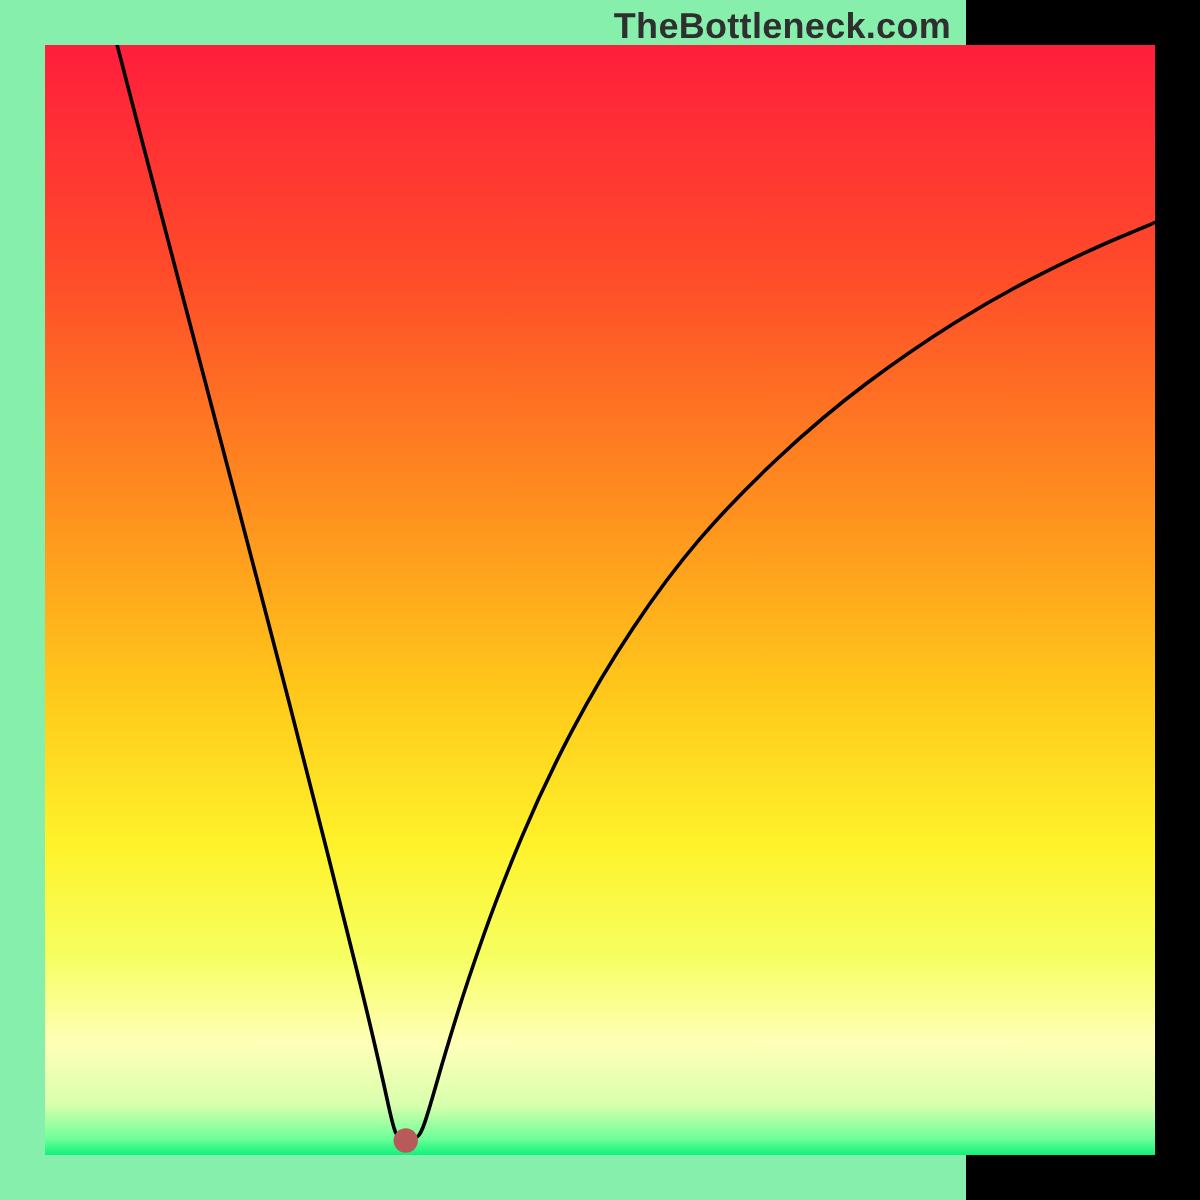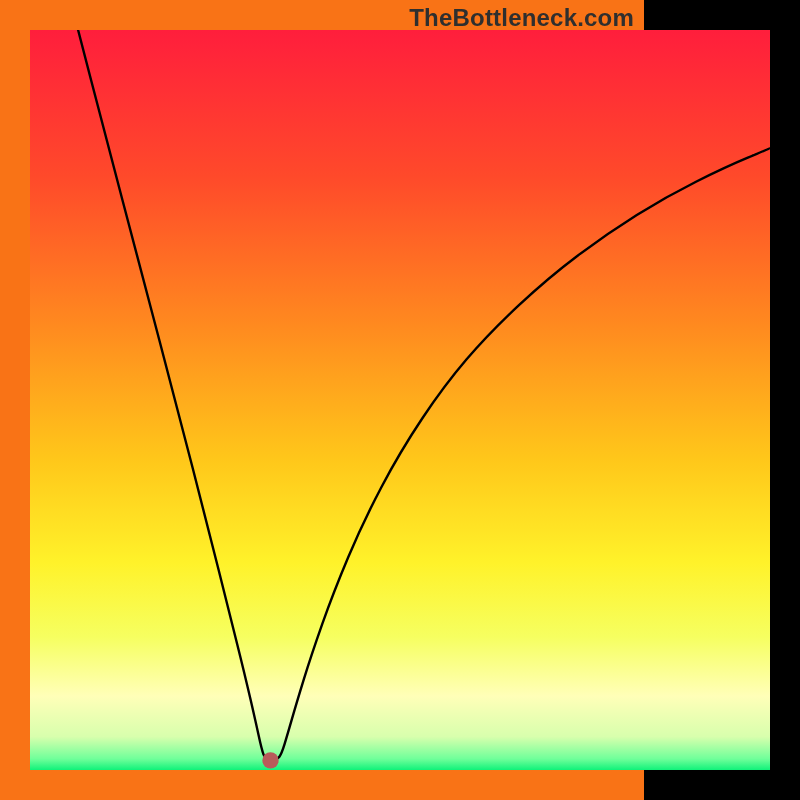--- a/index.html
+++ b/index.html
@@ -8,21 +8,21 @@
     width: 800px;
     height: 800px;
     overflow: hidden;
     background: #000;
     font-family: Arial, Helvetica, sans-serif;
   }
   .frame {
     position: relative;
     width: 644px;
     height: 800px;
-    background: #f97316;
+    background: #86efac;
   }
   .watermark {
     position: absolute;
     top: 4px;
     right: 10px;
     color: #2f2f2f;
     font-size: 24px;
     font-weight: 600;
     letter-spacing: 0.2px;
     user-select: none;

